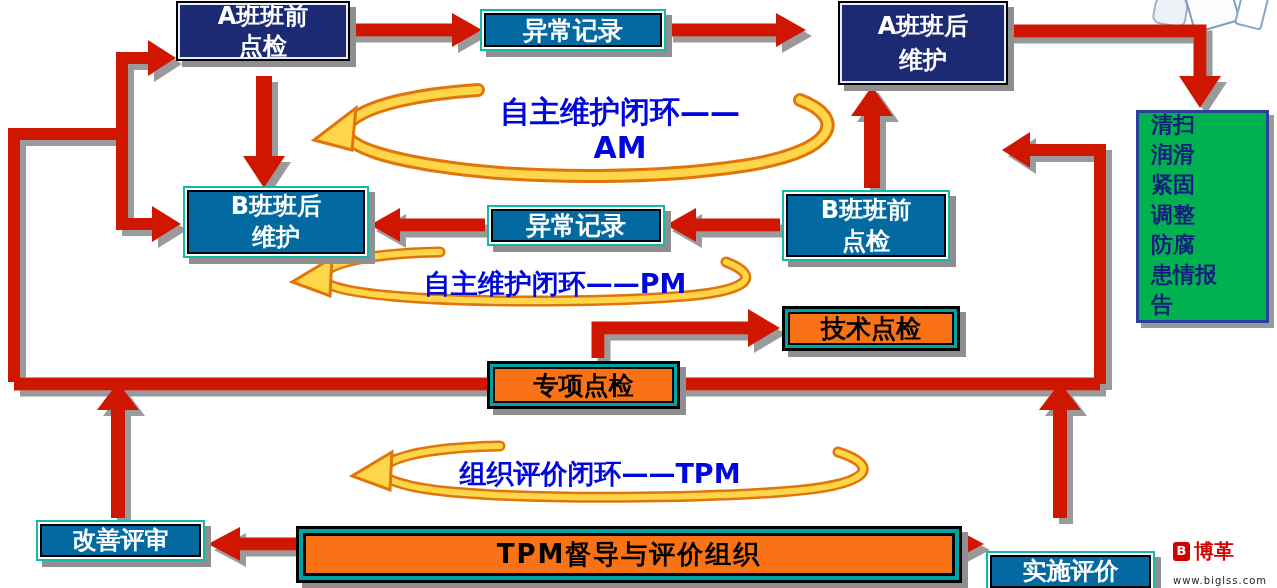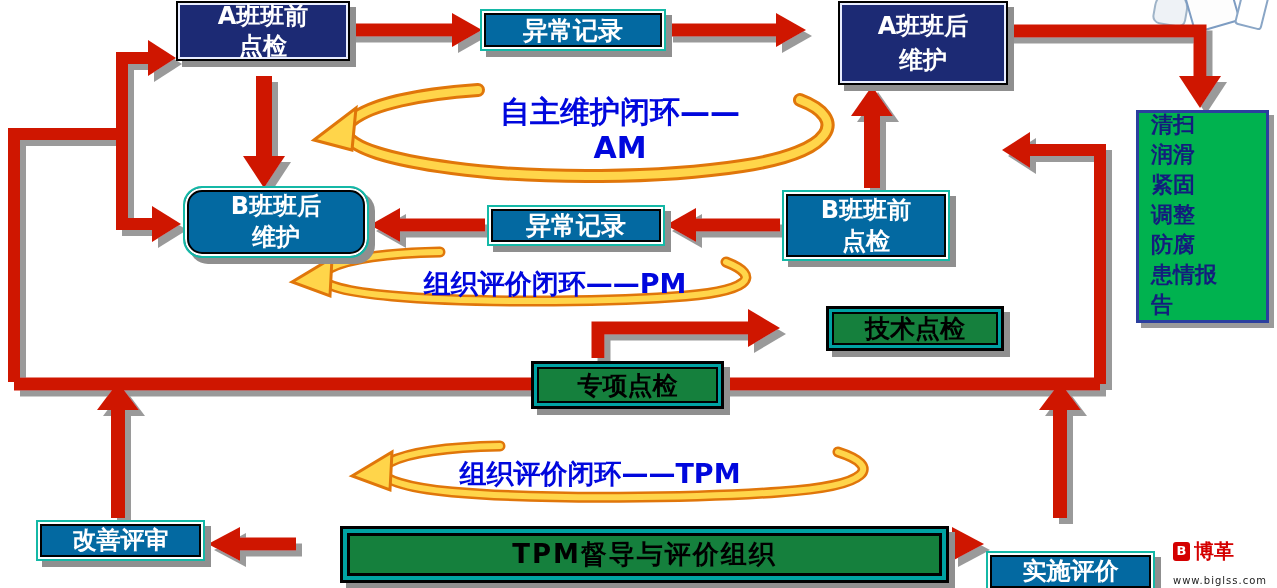--- a/index.html
+++ b/index.html
@@ -17,24 +17,23 @@
     background:#1c2a74;color:#fff;border:2px solid #000;
     box-shadow:inset 0 0 0 2px #e8edff, inset 0 0 0 4px #1c2a74, 6px 6px 0 #8f8f8f;
     font-size:24px;line-height:34px;
   }
   .blue{
     background:#0369a1;color:#fff;border:2px solid #14b8a6;
     box-shadow:inset 0 0 0 2px #fff, inset 0 0 0 4px #000, 6px 6px 0 #8f8f8f;
     font-size:24px;line-height:31px;
   }
   .teal{
-    background:#15803d;color:#000;border:3px solid #000;
+    background:#f97316;color:#000;border:3px solid #000;
     box-shadow:inset 0 0 0 3px #00a3a3, inset 0 0 0 5px #000, 6px 6px 0 #8f8f8f;
     font-size:25px;
-    margin-left:44px;
   }
   .tpm-big{
     font-size:26px;letter-spacing:2px;
     box-shadow:inset 0 0 0 4px #00a3a3, inset 0 0 0 7px #000, 6px 6px 0 #8f8f8f;
   }
   .green-panel{
     background:#00b24f;color:#131d7d;border:3px solid #2b3f9e;
     box-shadow:5px 5px 0 #9a9a9a;
     font-size:22px;line-height:30px;
     align-items:flex-end;justify-content:flex-start;text-align:left;
@@ -185,21 +184,21 @@
 
   <div class="node blue" style="left:480px;top:9px;width:186px;height:42px;font-size:25px;">
     <span class="lbl">异常记录</span>
   </div>
 
   <div class="node navy" style="left:806px;top:1px;width:170px;height:84px;margin-left:32px;">
     <span class="lbl">A班班后
 维护</span>
   </div>
 
-  <div class="node blue" style="left:183px;top:186px;width:186px;height:72px;border-radius:19px;">
+  <div class="node blue" style="left:183px;top:186px;width:186px;height:72px;">
     <span class="lbl">B班班后
 维护</span>
   </div>
 
   <div class="node blue" style="left:487px;top:205px;width:178px;height:41px;font-size:25px;">
     <span class="lbl">异常记录</span>
   </div>
 
   <div class="node blue" style="left:782px;top:190px;width:168px;height:71px;">
     <span class="lbl">B班班前
@@ -221,31 +220,31 @@
   </div>
 
   <div class="node blue" style="left:36px;top:520px;width:169px;height:41px;">
     <span class="lbl">改善评审</span>
   </div>
 
   <div class="node teal" style="left:487px;top:361px;width:193px;height:48px;">
     <span class="lbl">专项点检</span>
   </div>
 
-  <div class="node teal tpm-big" style="left:296px;top:526px;width:609px;height:57px;">
+  <div class="node teal tpm-big" style="left:296px;top:526px;width:666px;height:57px;">
     <span class="lbl">TPM督导与评价组织</span>
   </div>
 
   <div class="node blue" style="left:986px;top:520px;width:169px;height:41px;margin-top:31px;">
     <span class="lbl">实施评价</span>
   </div>
 
   <div class="loop-label loop-am">自主维护闭环——
 AM</div>
-  <div class="loop-label loop-pm">组织评价闭环——PM</div>
+  <div class="loop-label loop-pm">自主维护闭环——PM</div>
   <div class="loop-label loop-tpm">组织评价闭环——TPM</div>
 
   <div class="logo">
     <div class="logo-row">
       <span class="logo-mark">B</span>
       <span class="logo-name">博革</span>
     </div>
     <div class="logo-url">www.biglss.com</div>
   </div>
 

